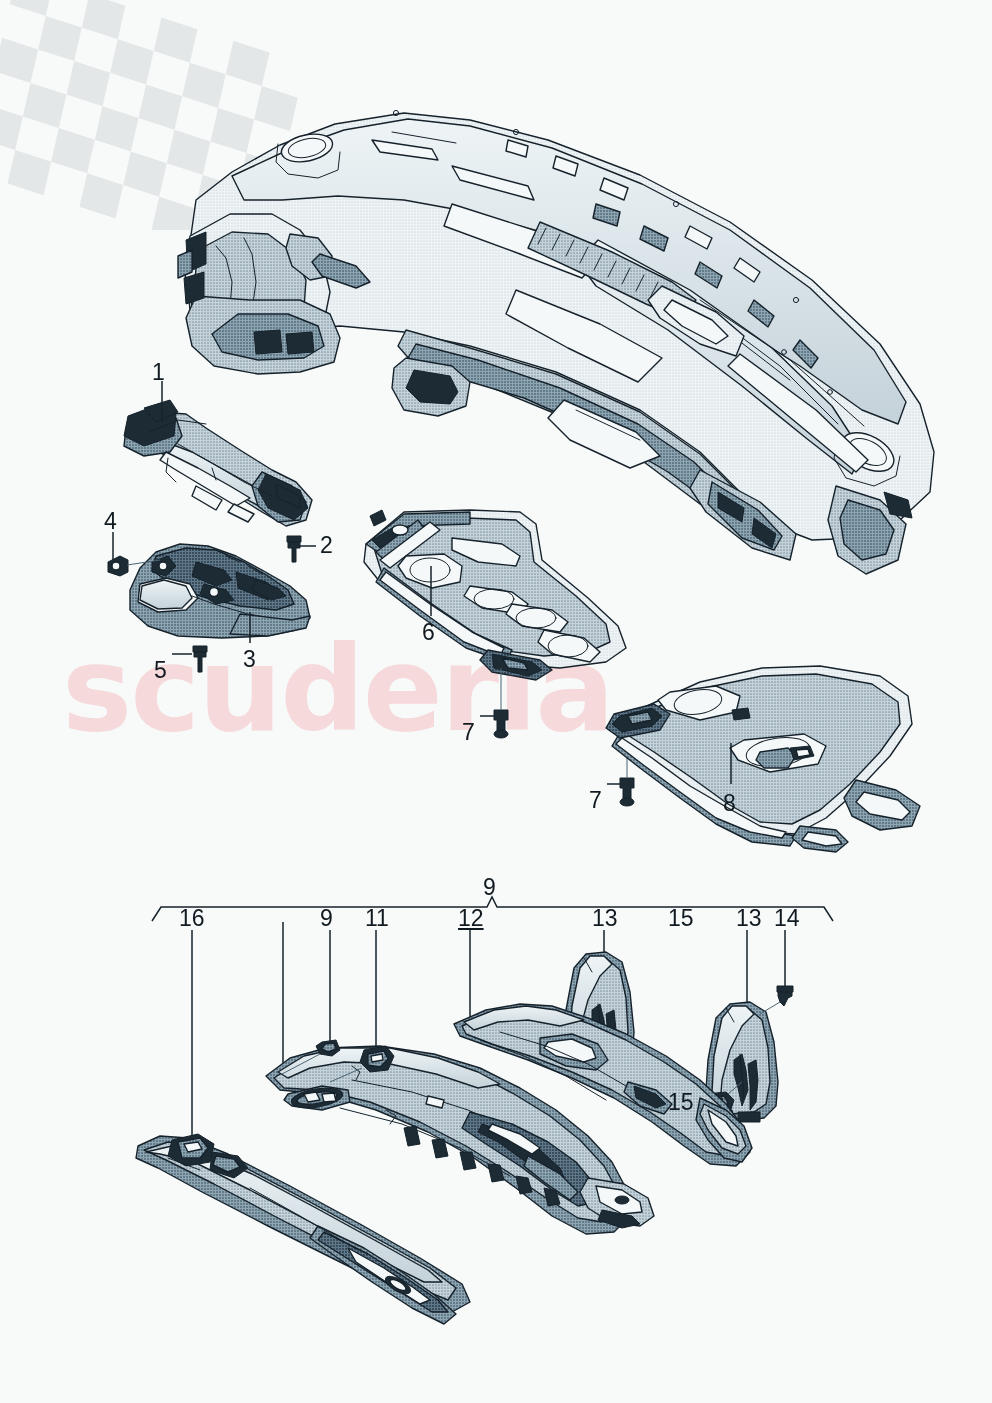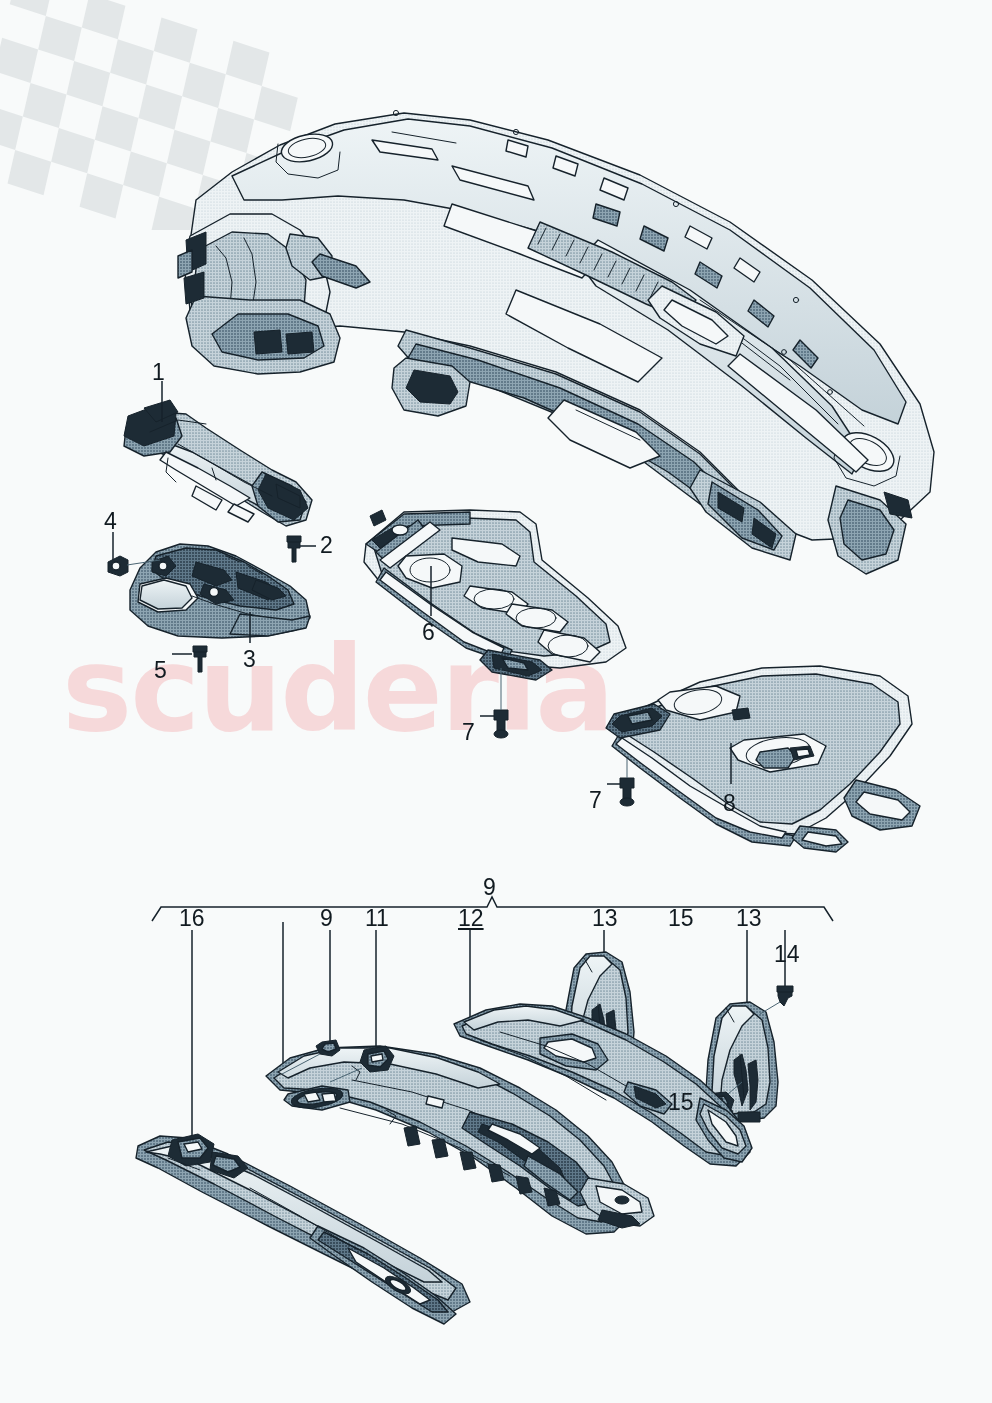--- a/index.html
+++ b/index.html
@@ -574,16 +574,16 @@
 
   <div class="callout" style="left:483px;top:874px;">9</div>
 
   <div class="callout" style="left:179px;top:905px;text-align:center;">16</div>
   <div class="callout" style="left:320px;top:905px;">9</div>
   <div class="callout" style="left:365px;top:905px;">11</div>
   <div class="callout" style="left:458px;top:905px;text-decoration:underline;">12</div>
   <div class="callout" style="left:592px;top:905px;">13</div>
   <div class="callout" style="left:668px;top:905px;">15</div>
   <div class="callout" style="left:736px;top:905px;">13</div>
-  <div class="callout" style="left:774px;top:905px;margin-top:36px;">14</div>
+  <div class="callout" style="left:774px;top:905px;">14</div>
   <div class="callout" style="left:668px;top:1089px;">15</div>
 
 </div>
 
 </body></html>

